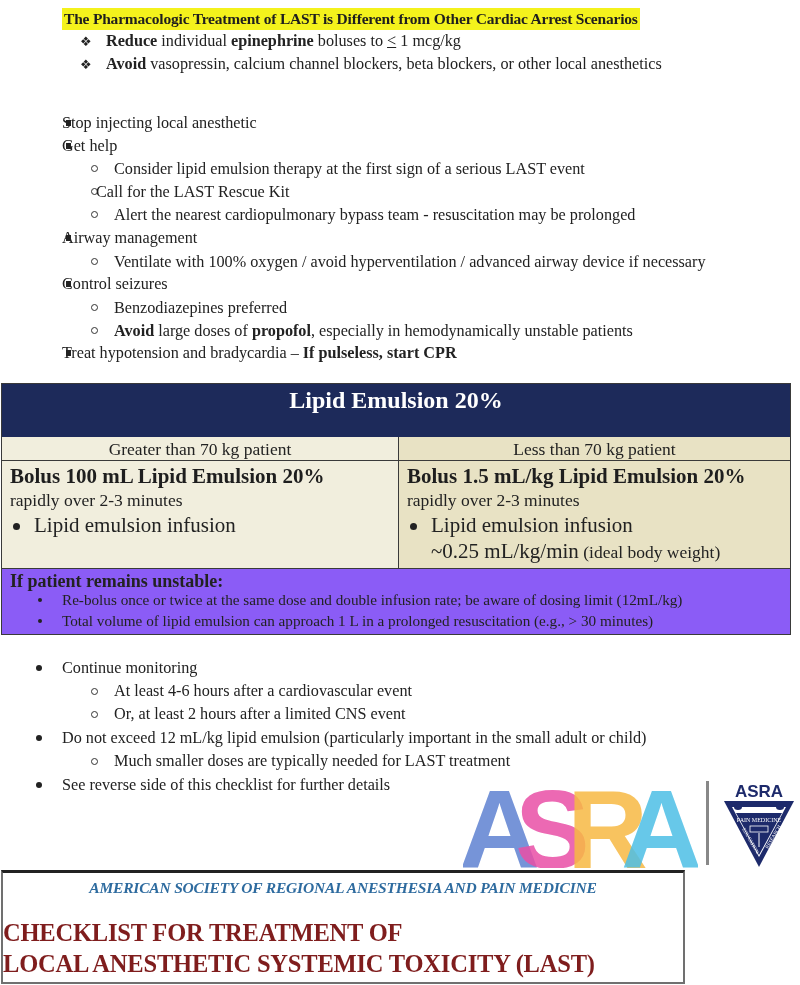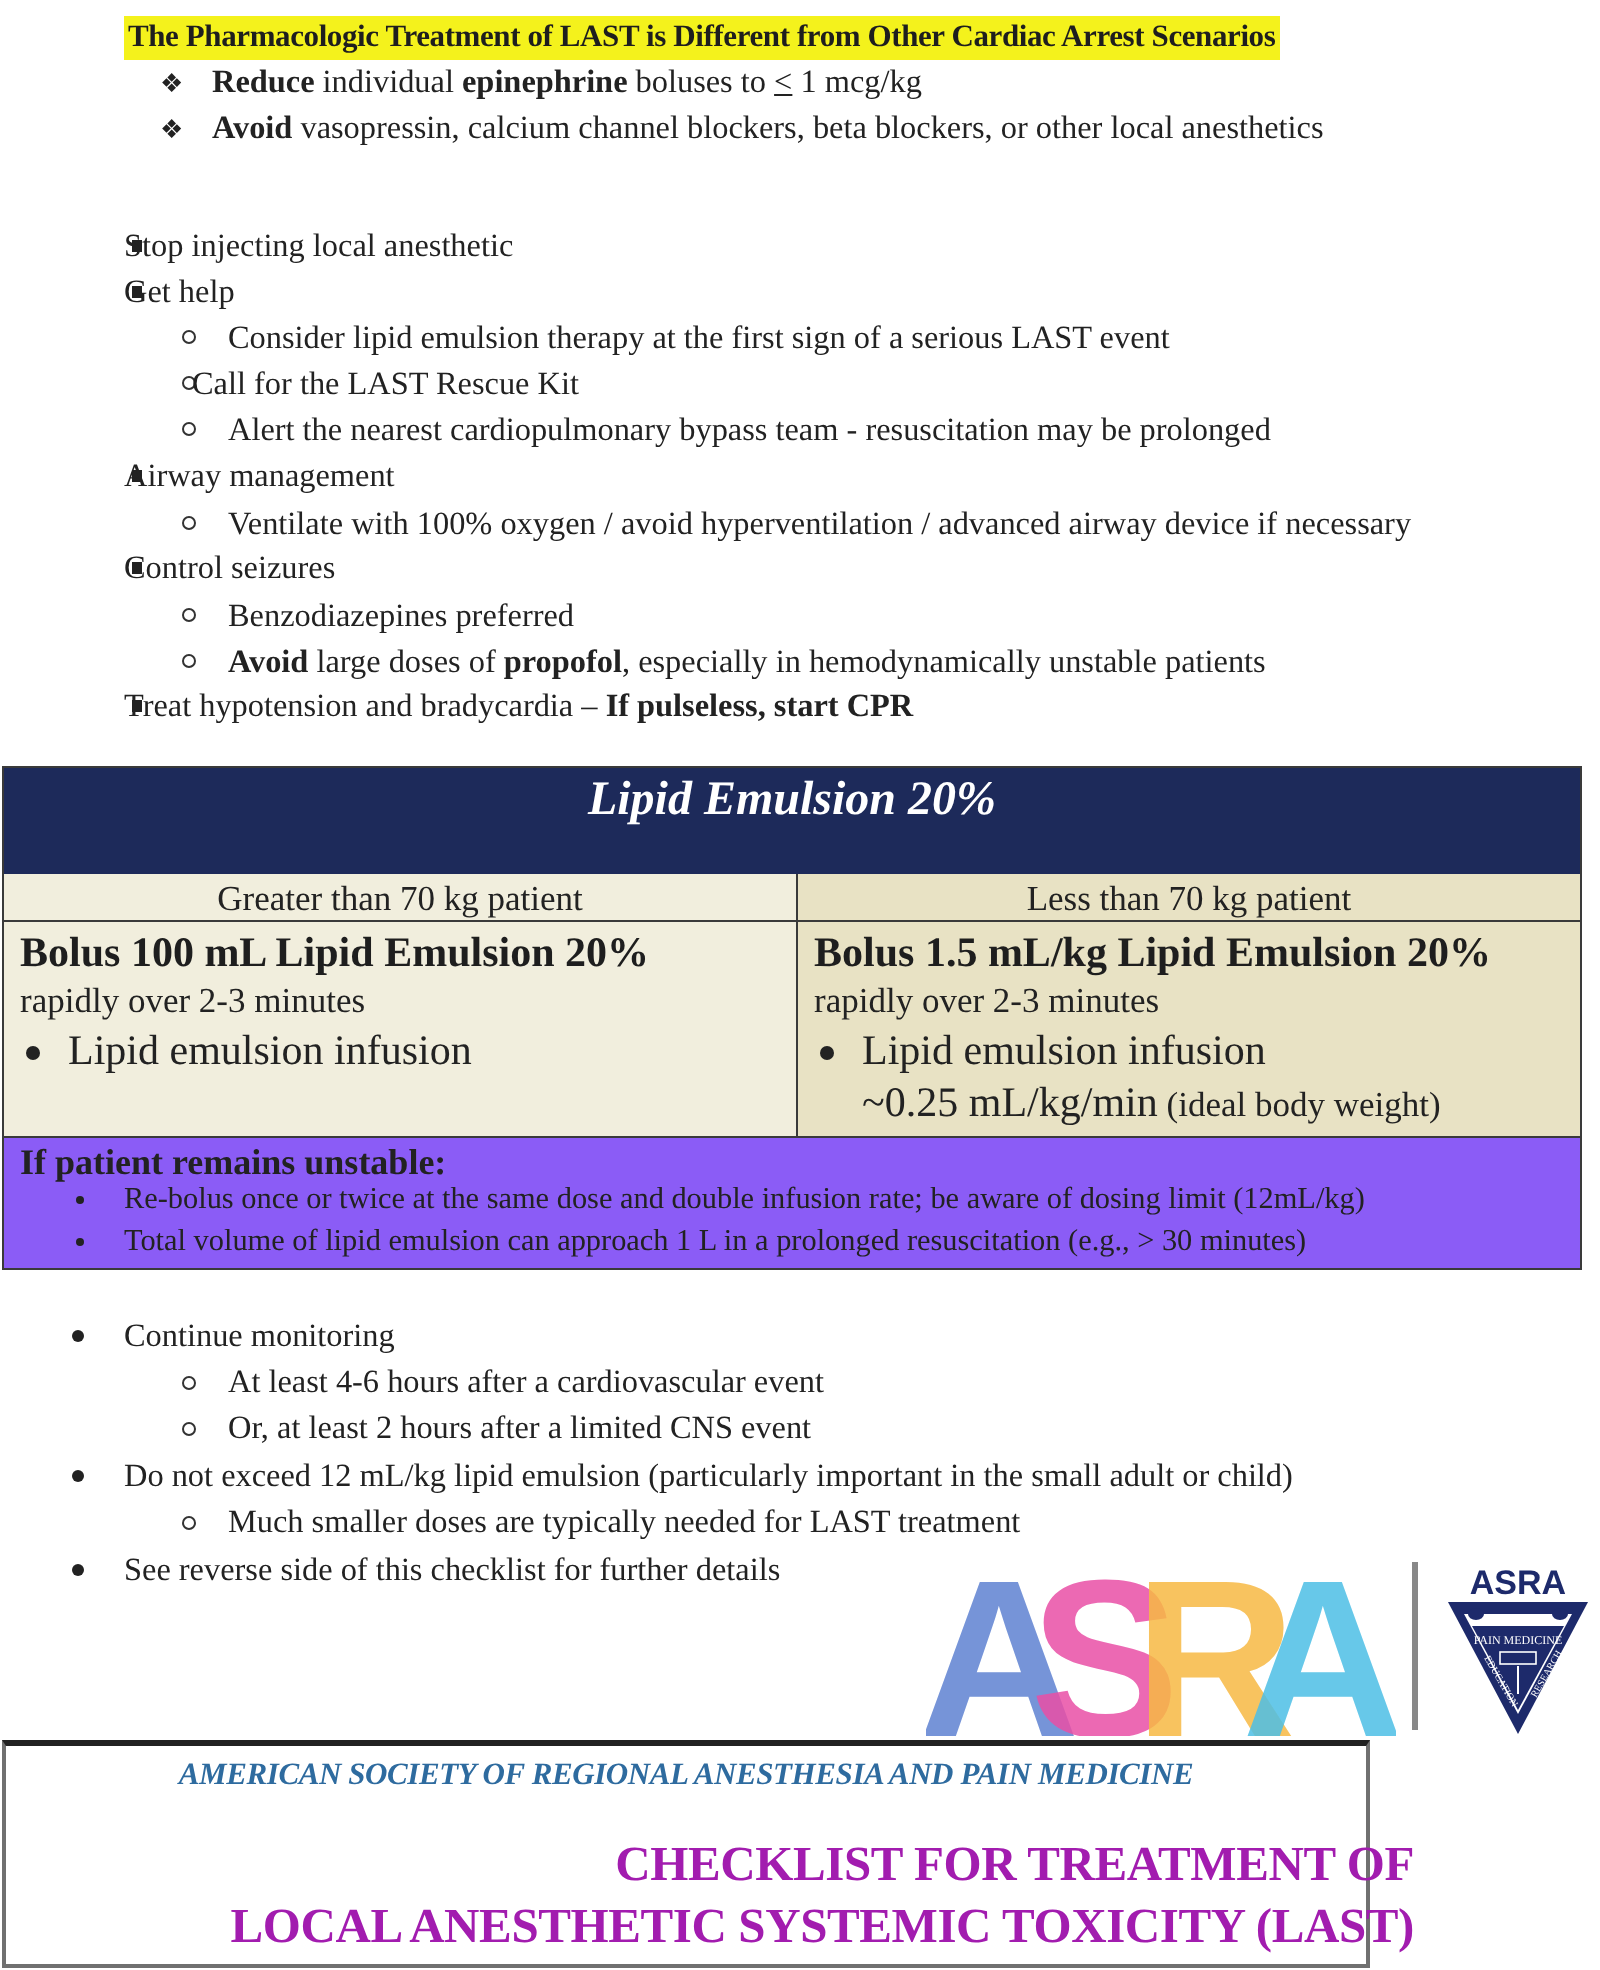--- a/index.html
+++ b/index.html
@@ -17,21 +17,21 @@
 
   
   .li { position: absolute; font-size: 16.2px; line-height: 20px; white-space: nowrap; color: #222; }
   .sq { position: absolute; width: 5px; height: 6px; background: #222; }
   .circ { position: absolute; width: 7px; height: 7px; border: 1px solid #333; border-radius: 50%; box-sizing: border-box; }
   .dot { position: absolute; width: 6px; height: 6px; background: #222; border-radius: 50%; }
 
   
   .tbl { left: 1px; top: 383px; width: 790px; height: 252px; border: 1px solid #3a3a3a; box-sizing: border-box; }
   .tbl-head { position: absolute; left: 0; top: 0; width: 100%; height: 53px; background: #1d2a5a; color: #fff; text-align: center; }
-  .tbl-title { position: absolute; left: 0; width: 100%; top: 1px; font-size: 24px; font-weight: bold; line-height: 30px; font-style: italic; }
+  .tbl-title { position: absolute; left: 0; width: 100%; top: 1px; font-size: 24px; font-weight: bold; line-height: 30px; }
   .tbl-sub { position: absolute; left: 0; width: 100%; top: 30px; font-size: 18px; line-height: 22px; color: #f2f2f2; }
   .col { position: absolute; top: 53px; height: 131px; box-sizing: border-box; }
   .col-l { left: 0; width: 397px; background: #f1eedd; border-right: 1px solid #3a3a3a; }
   .col-r { left: 397px; width: 391px; background: #e8e2c4; }
   .col-hdr { position: absolute; left: 0; top: 0; width: 100%; height: 24px; line-height: 24px; text-align: center;
              font-size: 17.5px; border-bottom: 1px solid #3a3a3a; box-sizing: border-box; color: #222; }
   .bolus { position: absolute; left: 8px; top: 27px; font-size: 21px; font-weight: bold; line-height: 24px; white-space: nowrap; color: #1e1e1e; }
   .rapid { position: absolute; left: 8px; top: 52px; font-size: 17.5px; line-height: 22px; white-space: nowrap; }
   .inf1 { position: absolute; left: 32px; top: 75px; font-size: 21px; line-height: 26px; white-space: nowrap; }
   .inf2 { position: absolute; left: 32px; top: 101px; font-size: 21px; line-height: 26px; white-space: nowrap; }
@@ -45,21 +45,21 @@
 
   
   .asra-logo { left: 463px; top: 778px; width: 235px; height: 90px; }
   .logo-sep { left: 706px; top: 781px; width: 3px; height: 84px; background: #888; }
   .seal { left: 718px; top: 777px; width: 82px; height: 92px; }
 
   
   .footer { left: 1px; top: 870px; width: 684px; height: 114px; border: 2px solid #707070; border-top: 3px solid #222; box-sizing: border-box; background: #fff; }
   .org { position: absolute; left: 0; width: 100%; top: 6px; text-align: center; font-size: 15.5px; font-style: italic; font-weight: bold;
          color: #2e6b9f; letter-spacing: -0.2px; }
-  .chk1, .chk2 { position: absolute; left: 0; width: 100%; text-align: right; font-size: 24.5px; font-weight: bold; color: #a21caf; line-height: 30px; letter-spacing: -0.2px; padding-left: 24px; }
+  .chk1, .chk2 { position: absolute; left: 0; width: 100%; text-align: left; font-size: 24.5px; font-weight: bold; color: #7f1d1d; line-height: 30px; letter-spacing: -0.2px; }
   .chk1 { top: 45px; }
   .chk2 { top: 76px; }
 </style>
 </head>
 <body>
 
 <div class="abs hl-title">The Pharmacologic Treatment of LAST is Different from Other Cardiac Arrest Scenarios</div>
 
 <div class="abs diamond-row" style="top:31px">
   <span class="dia">❖</span><b>Reduce</b><span> individual </span><b>epinephrine</b><span> boluses to </span><span class="u">&lt;</span><span> 1 mcg/kg</span>

